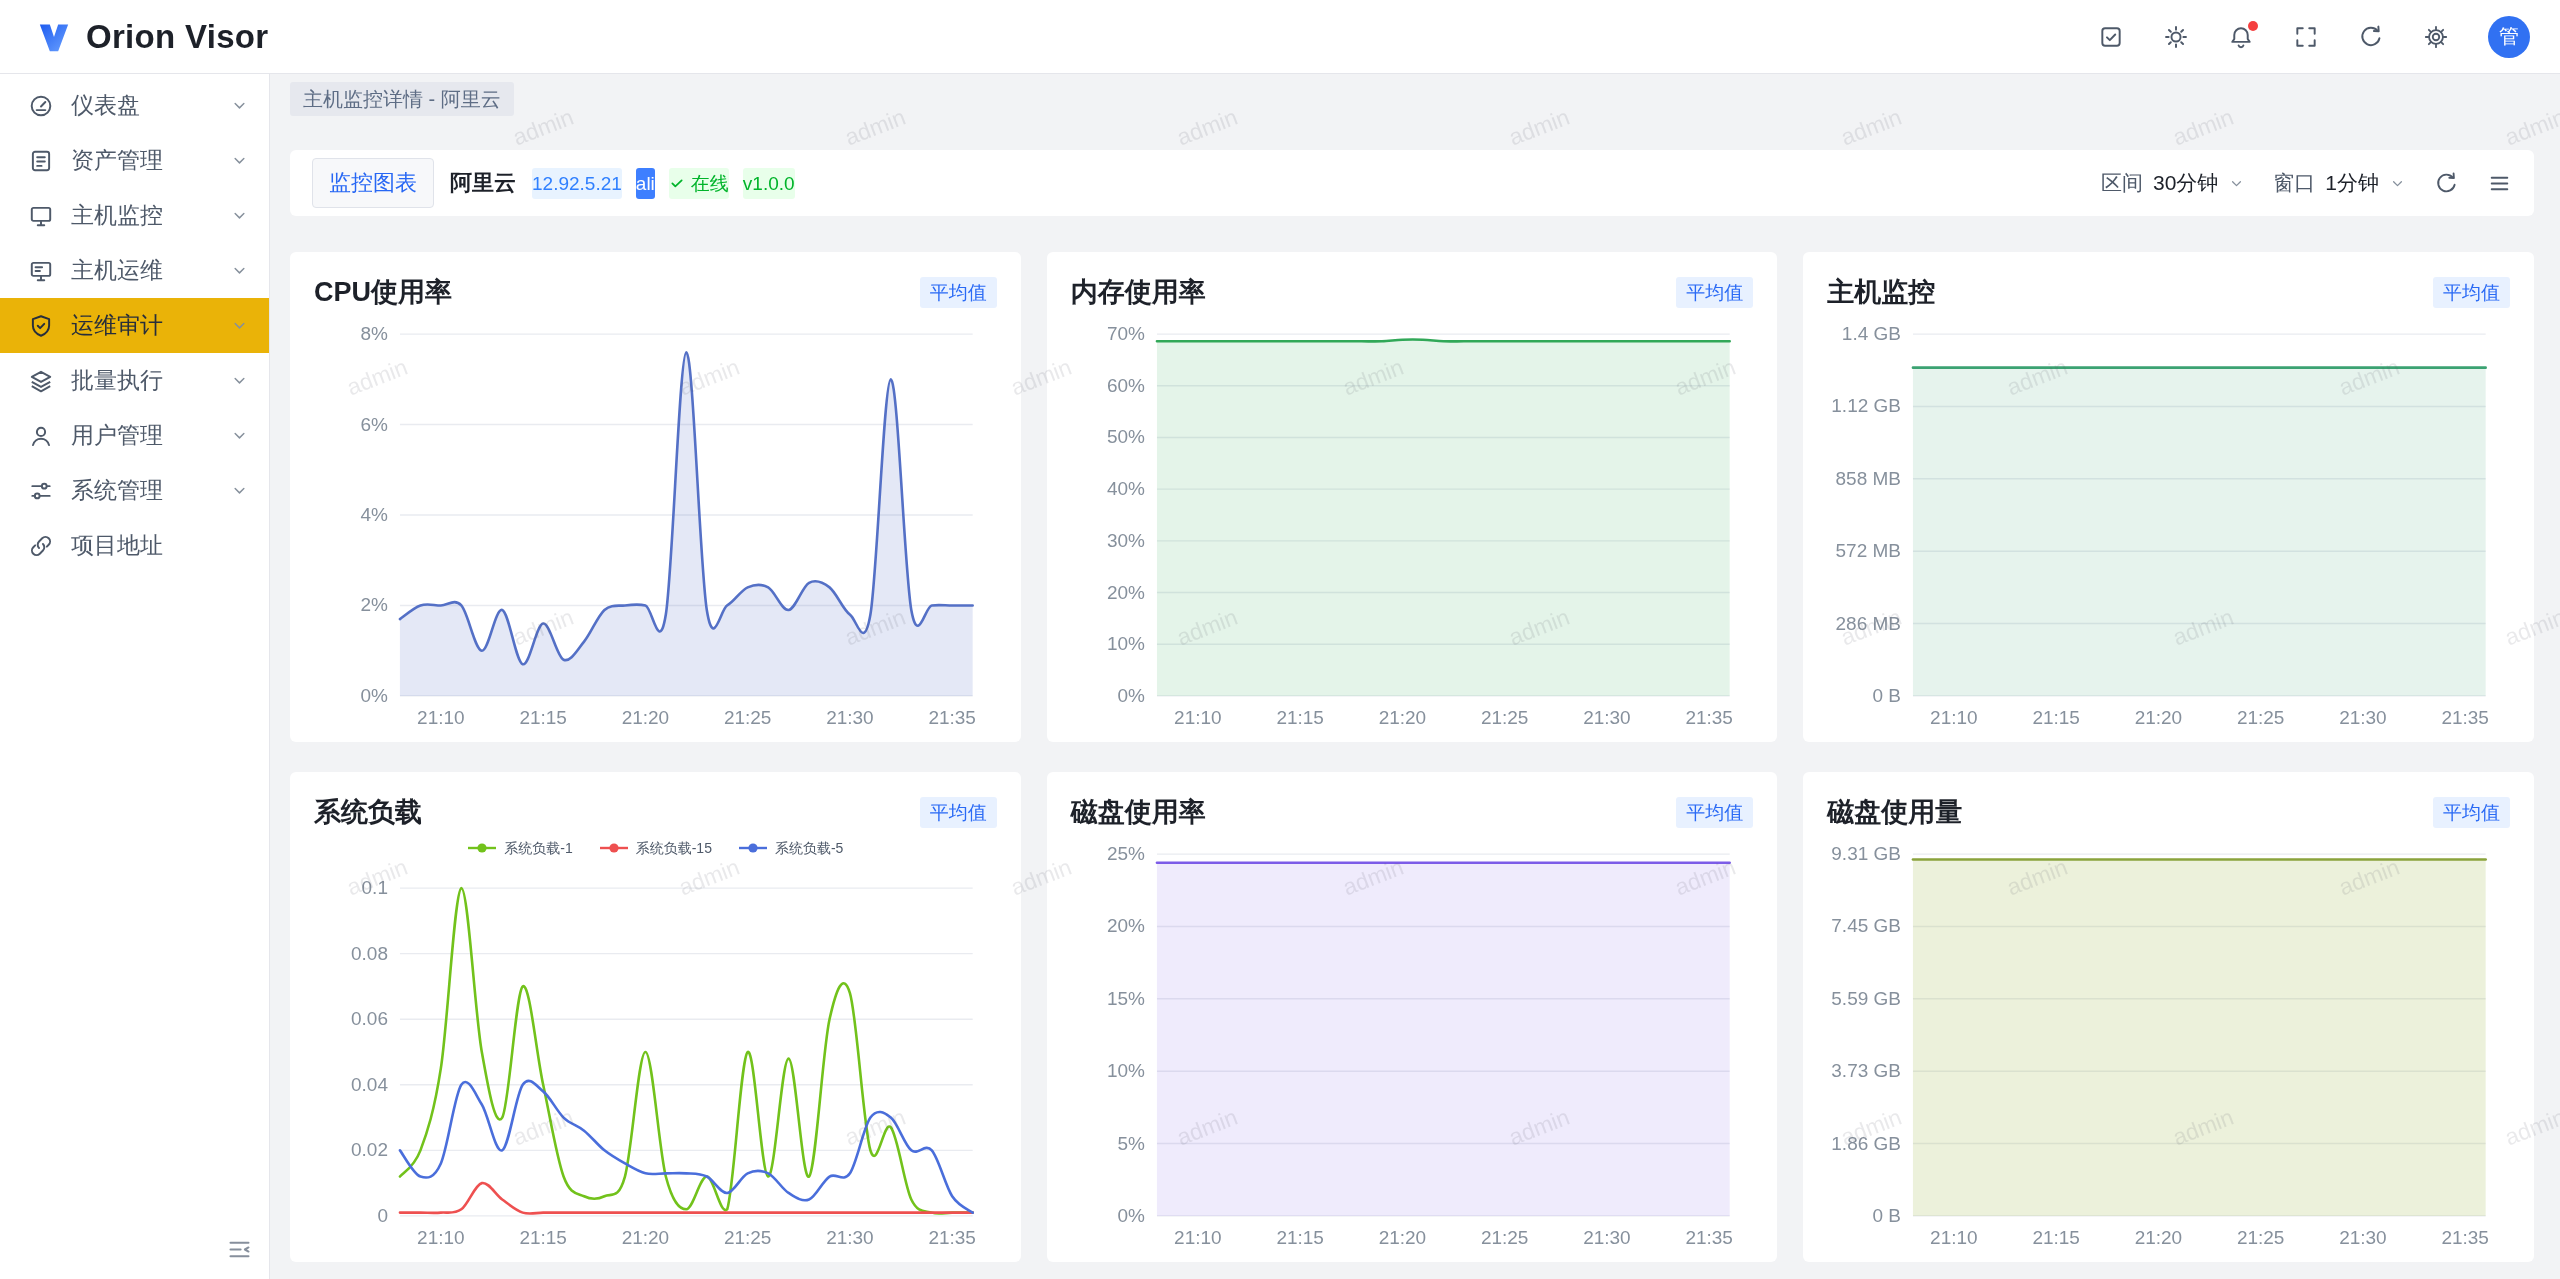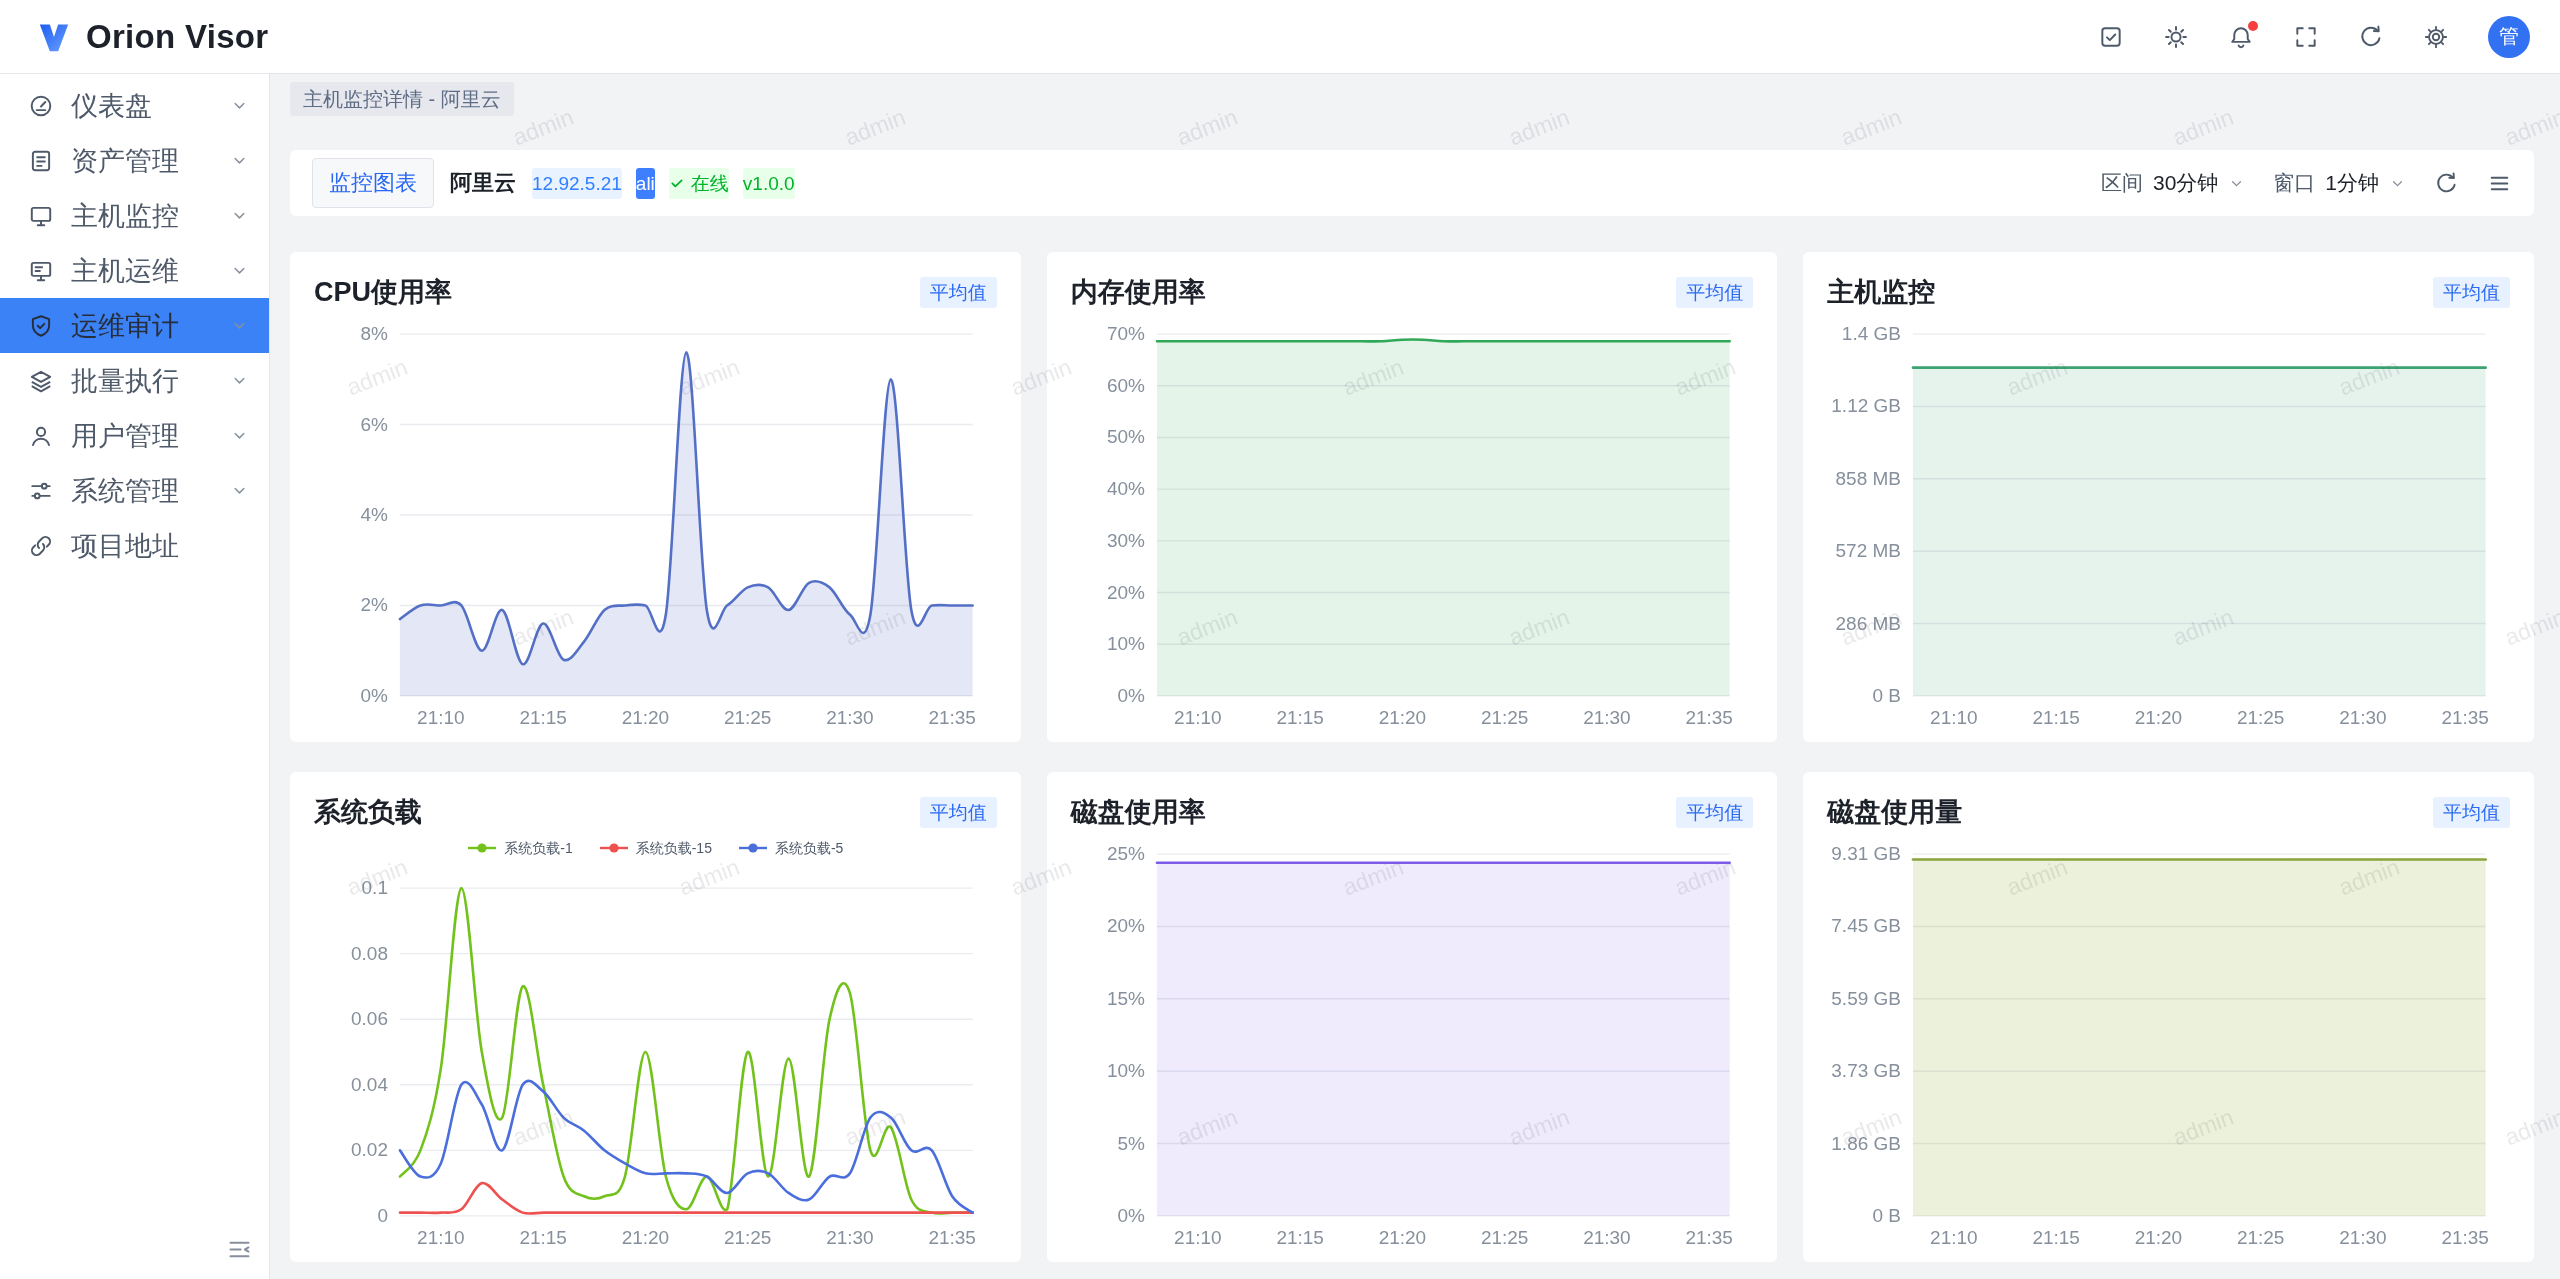--- a/index.html
+++ b/index.html
@@ -14,22 +14,22 @@
   .brand-name { font-size:33px; font-weight:700; color:#1d2129; letter-spacing:.3px; }
   .topbar-right { display:flex; align-items:center; gap:39px; }
   .tb-icon { width:26px; height:26px; color:#4e5969; position:relative; cursor:pointer; display:inline-flex; }
   .tb-icon svg { width:100%; height:100%; }
   .badge-dot { position:absolute; top:-3px; right:-4px; width:10px; height:10px; border-radius:50%; background:#f53f3f; }
   .avatar { width:42px; height:42px; border-radius:50%; background:#3171f2; color:#fff; display:inline-flex; align-items:center; justify-content:center; font-size:20px; cursor:pointer; }
 
   
   .layout { display:flex; height:1205px; }
   .sidebar { width:270px; background:#fff; border-right:1px solid #e5e6eb; padding-top:4px; position:relative; z-index:10; flex:none; }
-  .side-item { height:55px; display:flex; align-items:center; padding:0 20px 0 28px; font-size:27px; color:#4e5969; cursor:pointer; gap:17px; }
-  .side-item.active { background:#3b82f6; color:#272e3b; }
+  .side-item { height:55px; display:flex; align-items:center; padding:0 20px 0 28px; font-size:23px; color:#4e5969; cursor:pointer; gap:17px; }
+  .side-item.active { background:#eab308; color:#272e3b; }
   .side-item .icn { width:26px; height:26px; flex:none; }
   .side-item .lbl { flex:1; white-space:nowrap; }
   .side-item .chev { width:19px; height:19px; color:#86909c; flex:none; }
   .collapse-btn { position:absolute; bottom:16px; right:16px; width:27px; height:27px; color:#868f9c; cursor:pointer; display:inline-flex; }
 
   .content { flex:1; position:relative; overflow:hidden; }
   .breadcrumb-row { padding:8px 0 0 20px; position:relative; z-index:1; }
   .crumb-chip { display:inline-block; background:#e6e8ee; color:#5e6d85; font-size:20px; line-height:1; padding:7px 13px; border-radius:3px; cursor:pointer; }
 
   .main { padding:34px 26px 0 20px; position:relative; z-index:1; }

